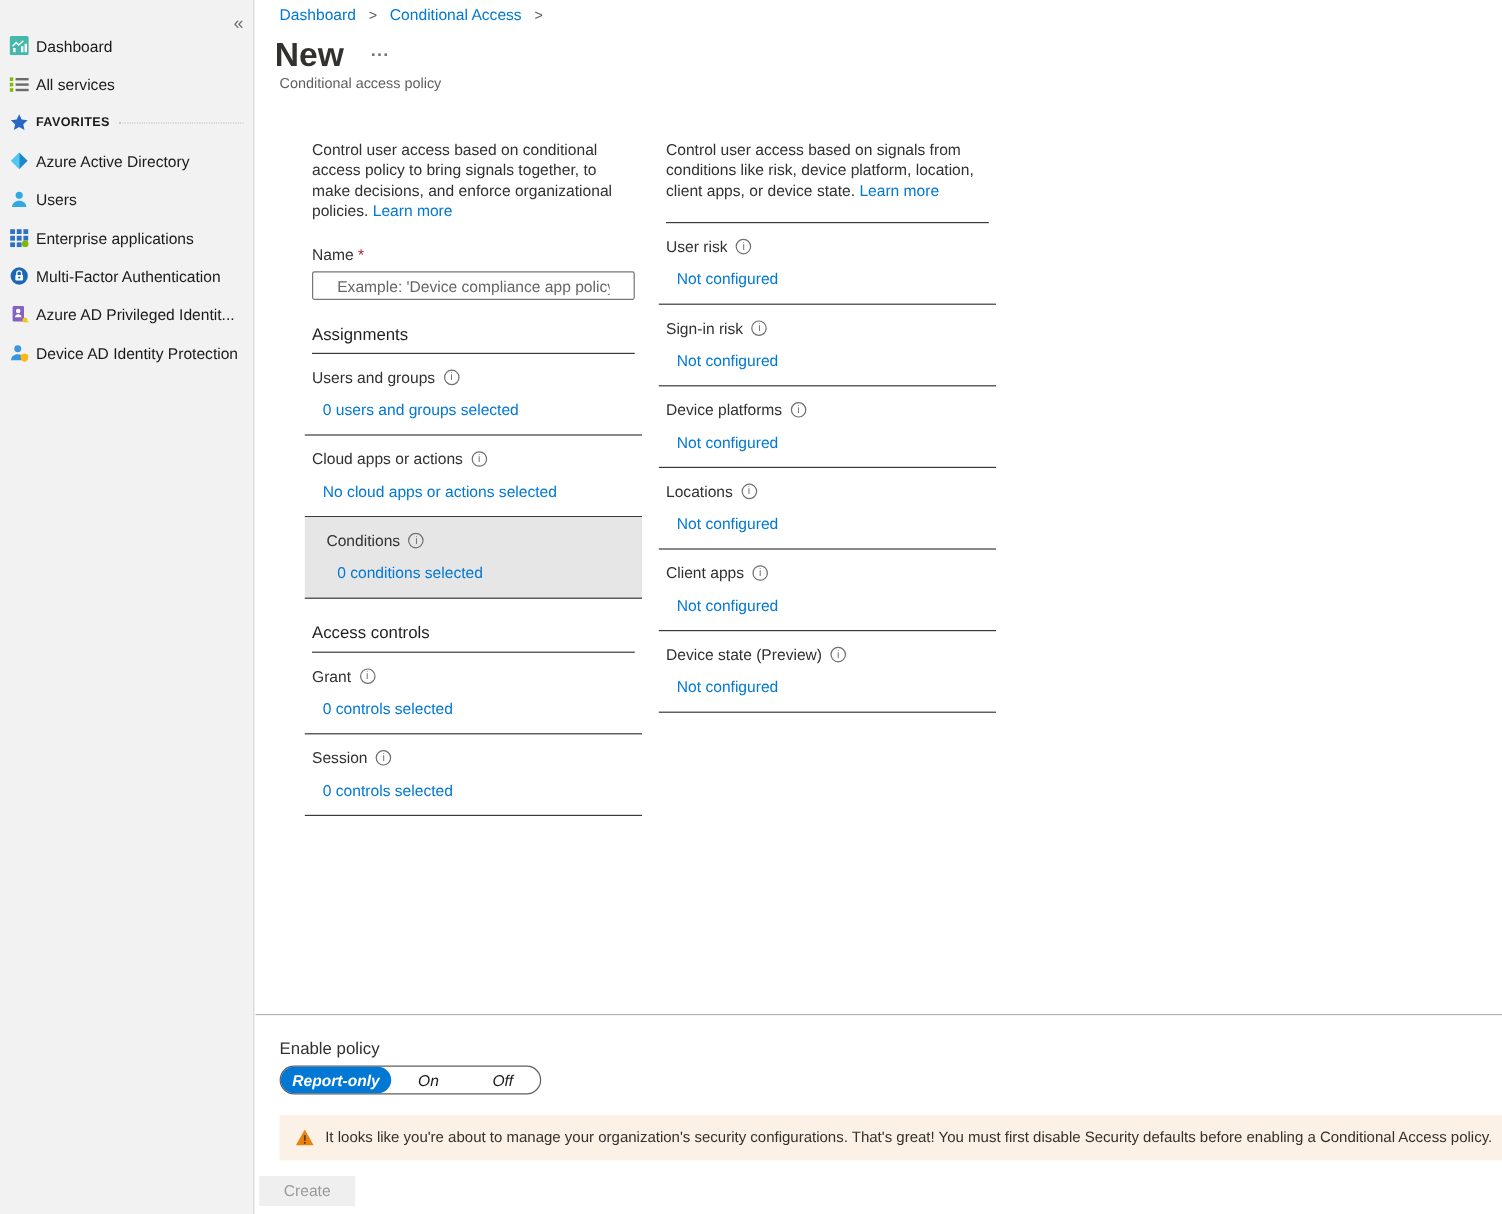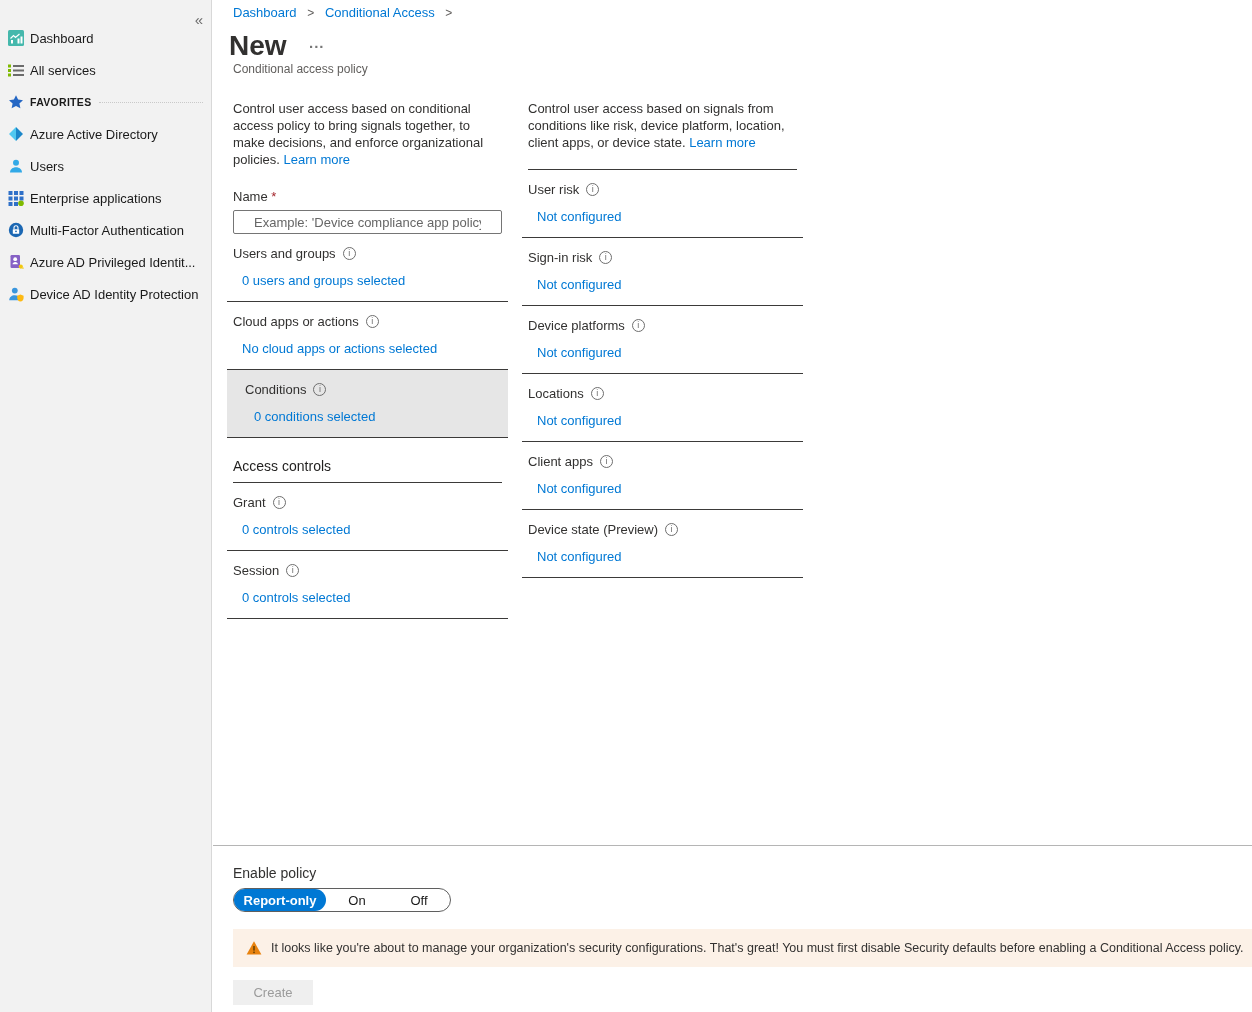--- a/index.html
+++ b/index.html
@@ -36,21 +36,21 @@
   .main { position:absolute; left:213px; top:0; right:0; bottom:0; background:#fff; }
 
   .breadcrumb { position:absolute; left:20px; top:5px; font-size:13px; }
   .breadcrumb a { color:#0078d4; text-decoration:none; cursor:pointer; }
   .breadcrumb .sep { color:#605e5c; margin:0 7px; font-size:12px; }
 
   .page-title { position:absolute; left:16px; top:30px; font-size:28px; font-weight:600; color:#323130; }
   .title-menu { position:absolute; left:96px; top:34px; color:#777; font-size:15px; font-weight:bold; letter-spacing:1px; cursor:pointer; }
   .page-subtitle { position:absolute; left:20px; top:62px; font-size:12px; color:#605e5c; }
 
-  .col { position:absolute; top:100px; width:269px; font-size:13px; }
+  .col { position:absolute; top:116px; width:269px; font-size:13px;margin-left:27px; }
   .col-left  { left:20px; }
   .col-right { left:315px; }
 
   .desc { font-size:13px; line-height:17px; color:#323130; }
   .desc a { color:#0078d4; text-decoration:none; cursor:pointer; }
 
   .field { margin-top:21px; }
   .field label { font-size:13px; color:#323130; }
   .req { color:#a4262c; }
   .field input {
@@ -79,35 +79,35 @@
 
   
   .footer { position:absolute; left:0; right:0; top:845px; bottom:0; border-top:1px solid #b5b5b5; background:#fff; }
   .enable-label { position:absolute; left:20px; top:19px; font-size:14px; color:#323130; }
   .toggle {
     position:absolute; left:20px; top:42px; display:flex; align-items:center;
     height:24px; width:218px; border:1px solid #5f5f5f; border-radius:12px; background:#fff;
   }
   .toggle-opt {
     height:22px; display:flex; align-items:center; justify-content:center;
-    font-size:13px; color:#1a1a1a; cursor:pointer;
+    font-size:13px; color:#1a1a1a; cursor:pointer;font-style:italic;
   }
   .toggle-opt.w1 { width:92px; }
   .toggle-opt.w2 { width:62px; }
   .toggle-opt.selected { background:#0078d4; color:#fff; border-radius:11px; font-weight:600; }
 
   .warning {
     position:absolute; left:20px; right:0; top:83px; height:38px;
     background:#fcf1e7; display:flex; align-items:center; padding-left:13px; gap:9px;
   }
   .warning svg { width:16px; height:16px; flex:0 0 16px; }
   .warning-text { font-size:12.5px; color:#323130;text-align:right; }
 
   .create-btn {
-    position:absolute; left:20px; top:134px; width:80px; height:25px;
+    position:absolute; left:3px; top:134px; width:80px; height:25px;
     background:#efefef; border:none; color:#9b9b9b; font-size:13px;
     font-family:"Liberation Sans",sans-serif; cursor:default;
   }
 </style>
 </head>
 <body>
 
 <div class="app">
 
   <aside class="sidebar">
@@ -249,20 +249,21 @@
       <p class="desc">
         <span>Control user access based on conditional access policy to bring signals together, to make decisions, and enforce organizational policies.</span>
         <a>Learn more</a>
       </p>
 
       <div class="field">
         <label><span>Name</span> <span class="req">*</span></label>
         <input type="text" placeholder="Example: 'Device compliance app policy'" style="">
       </div>
 
+      <h2 class="section-h">Assignments</h2>
 
       <div class="cfg-item">
         <div class="cfg-label-row">
           <span class="cfg-label">Users and groups</span>
           <span class="info-icon">i</span>
         </div>
         <a class="cfg-link">0 users and groups selected</a>
       </div>
 
       <div class="cfg-item">

